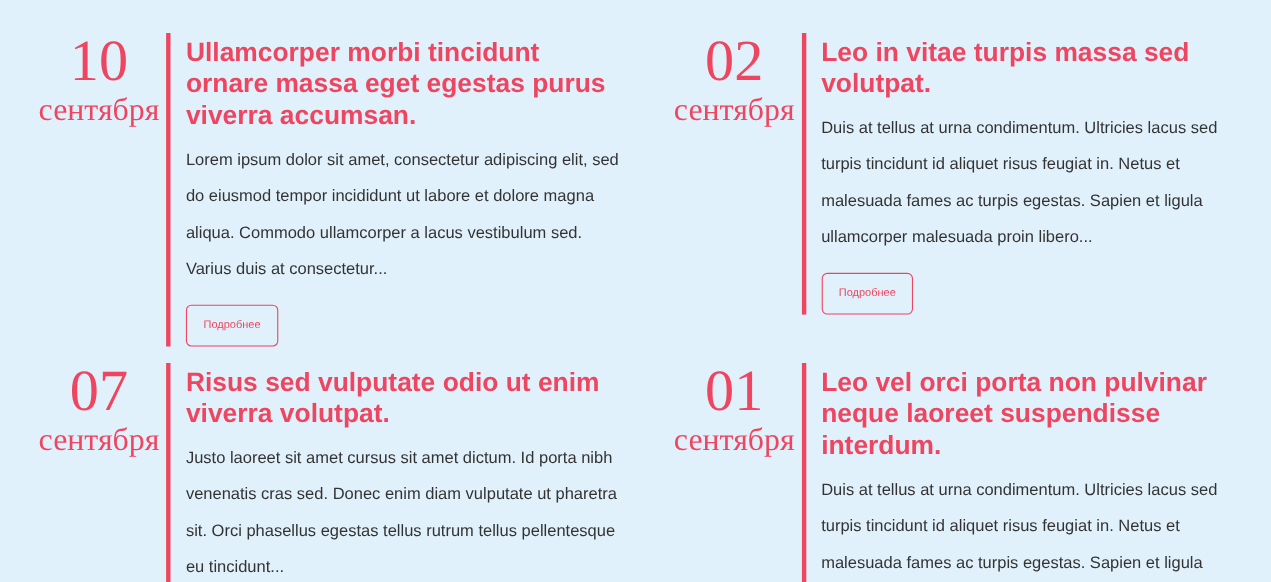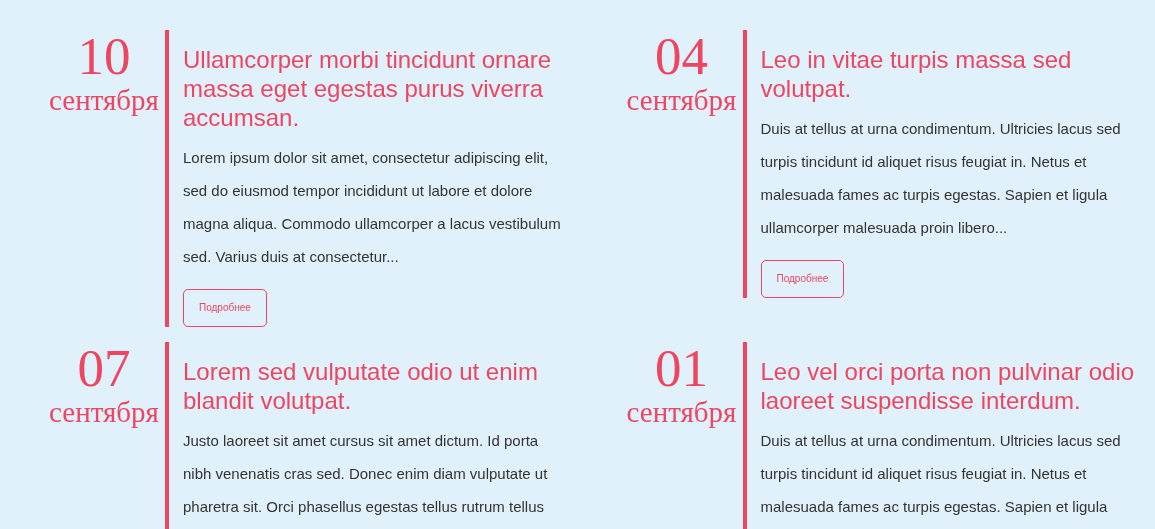--- a/index.html
+++ b/index.html
@@ -20,21 +20,21 @@
   .news-grid {
     display: grid;
     grid-template-columns: 1fr 1fr;
     row-gap: 15px;
     padding-top: 30px;
     align-items: start;
   }
   .news-card {
     display: flex;
     align-items: stretch;
-    padding: 0 12px 0 48px;
+    padding: 0 12px 0 34px;
   }
   .news-date {
     width: 112px;
     flex: none;
     text-align: center;
     color: var(--accent);
     font-family: "Liberation Serif", serif;
   }
   .date-day {
     font-size: 53px;
@@ -48,24 +48,24 @@
     width: 4px;
     flex: none;
     background: var(--accent);
     margin: 0 14px 0 5px;
   }
   .card-content {
     flex: 1;
     min-width: 0;
   }
   .news-title {
-    margin: 15px 0 9px 0;
+    margin: 3px 0 9px 0;
     font-size: 24px;
     line-height: 29px;
-    font-weight: 400;
+    font-weight: 700;
     color: var(--accent);
   }
   .news-excerpt {
     margin: 0 0 16px 0;
     font-size: 15px;
     line-height: 33px;
     color: var(--body-text);
   }
   .read-more-button {
     display: inline-block;
@@ -93,50 +93,50 @@
     <div class="card-divider"></div>
     <div class="card-content">
       <h2 class="news-title">Ullamcorper morbi tincidunt ornare massa eget egestas purus viverra accumsan.</h2>
       <p class="news-excerpt">Lorem ipsum dolor sit amet, consectetur adipiscing elit, sed do eiusmod tempor incididunt ut labore et dolore magna aliqua. Commodo ullamcorper a lacus vestibulum sed. Varius duis at consectetur...</p>
       <button class="read-more-button">Подробнее</button>
     </div>
   </article>
 
   <article class="news-card">
     <div class="news-date">
-      <div class="date-day">04</div>
+      <div class="date-day">02</div>
       <div class="date-month">сентября</div>
     </div>
     <div class="card-divider"></div>
     <div class="card-content">
       <h2 class="news-title">Leo in vitae turpis massa sed volutpat.</h2>
       <p class="news-excerpt">Duis at tellus at urna condimentum. Ultricies lacus sed turpis tincidunt id aliquet risus feugiat in. Netus et malesuada fames ac turpis egestas. Sapien et ligula ullamcorper malesuada proin libero...</p>
       <button class="read-more-button">Подробнее</button>
     </div>
   </article>
 
   <article class="news-card">
     <div class="news-date">
       <div class="date-day">07</div>
       <div class="date-month">сентября</div>
     </div>
     <div class="card-divider"></div>
     <div class="card-content">
-      <h2 class="news-title">Lorem sed vulputate odio ut enim blandit volutpat.</h2>
+      <h2 class="news-title">Risus sed vulputate odio ut enim viverra volutpat.</h2>
       <p class="news-excerpt">Justo laoreet sit amet cursus sit amet dictum. Id porta nibh venenatis cras sed. Donec enim diam vulputate ut pharetra sit. Orci phasellus egestas tellus rutrum tellus pellentesque eu tincidunt...</p>
       <button class="read-more-button">Подробнее</button>
     </div>
   </article>
 
   <article class="news-card">
     <div class="news-date">
       <div class="date-day">01</div>
       <div class="date-month">сентября</div>
     </div>
     <div class="card-divider"></div>
     <div class="card-content">
-      <h2 class="news-title">Leo vel orci porta non pulvinar odio laoreet suspendisse interdum.</h2>
+      <h2 class="news-title">Leo vel orci porta non pulvinar neque laoreet suspendisse interdum.</h2>
       <p class="news-excerpt">Duis at tellus at urna condimentum. Ultricies lacus sed turpis tincidunt id aliquet risus feugiat in. Netus et malesuada fames ac turpis egestas. Sapien et ligula ullamcorper malesuada proin libero...</p>
       <button class="read-more-button">Подробнее</button>
     </div>
   </article>
 
 </main>
 
 </body></html>

